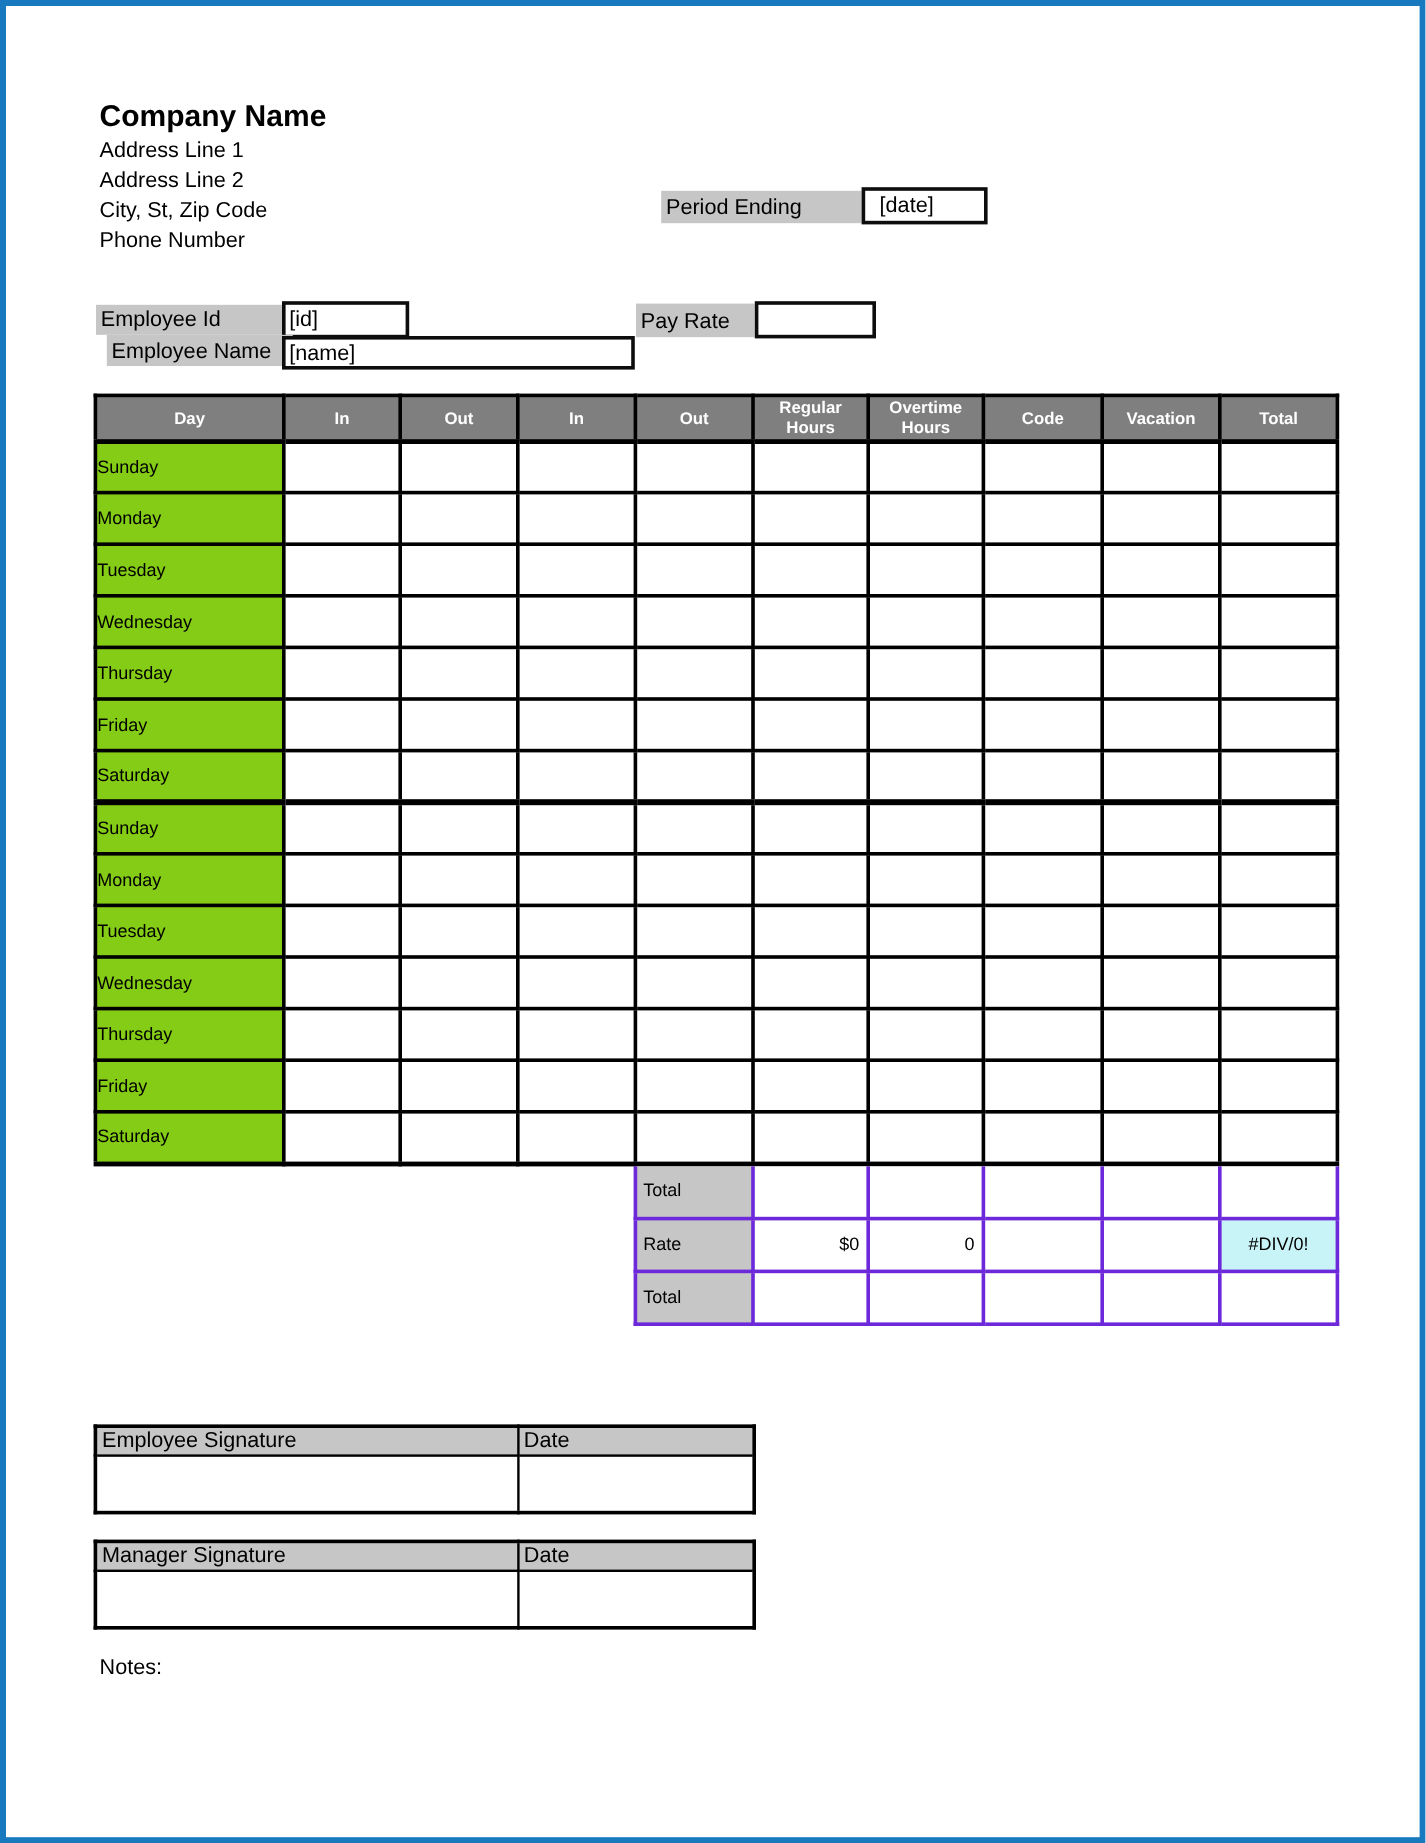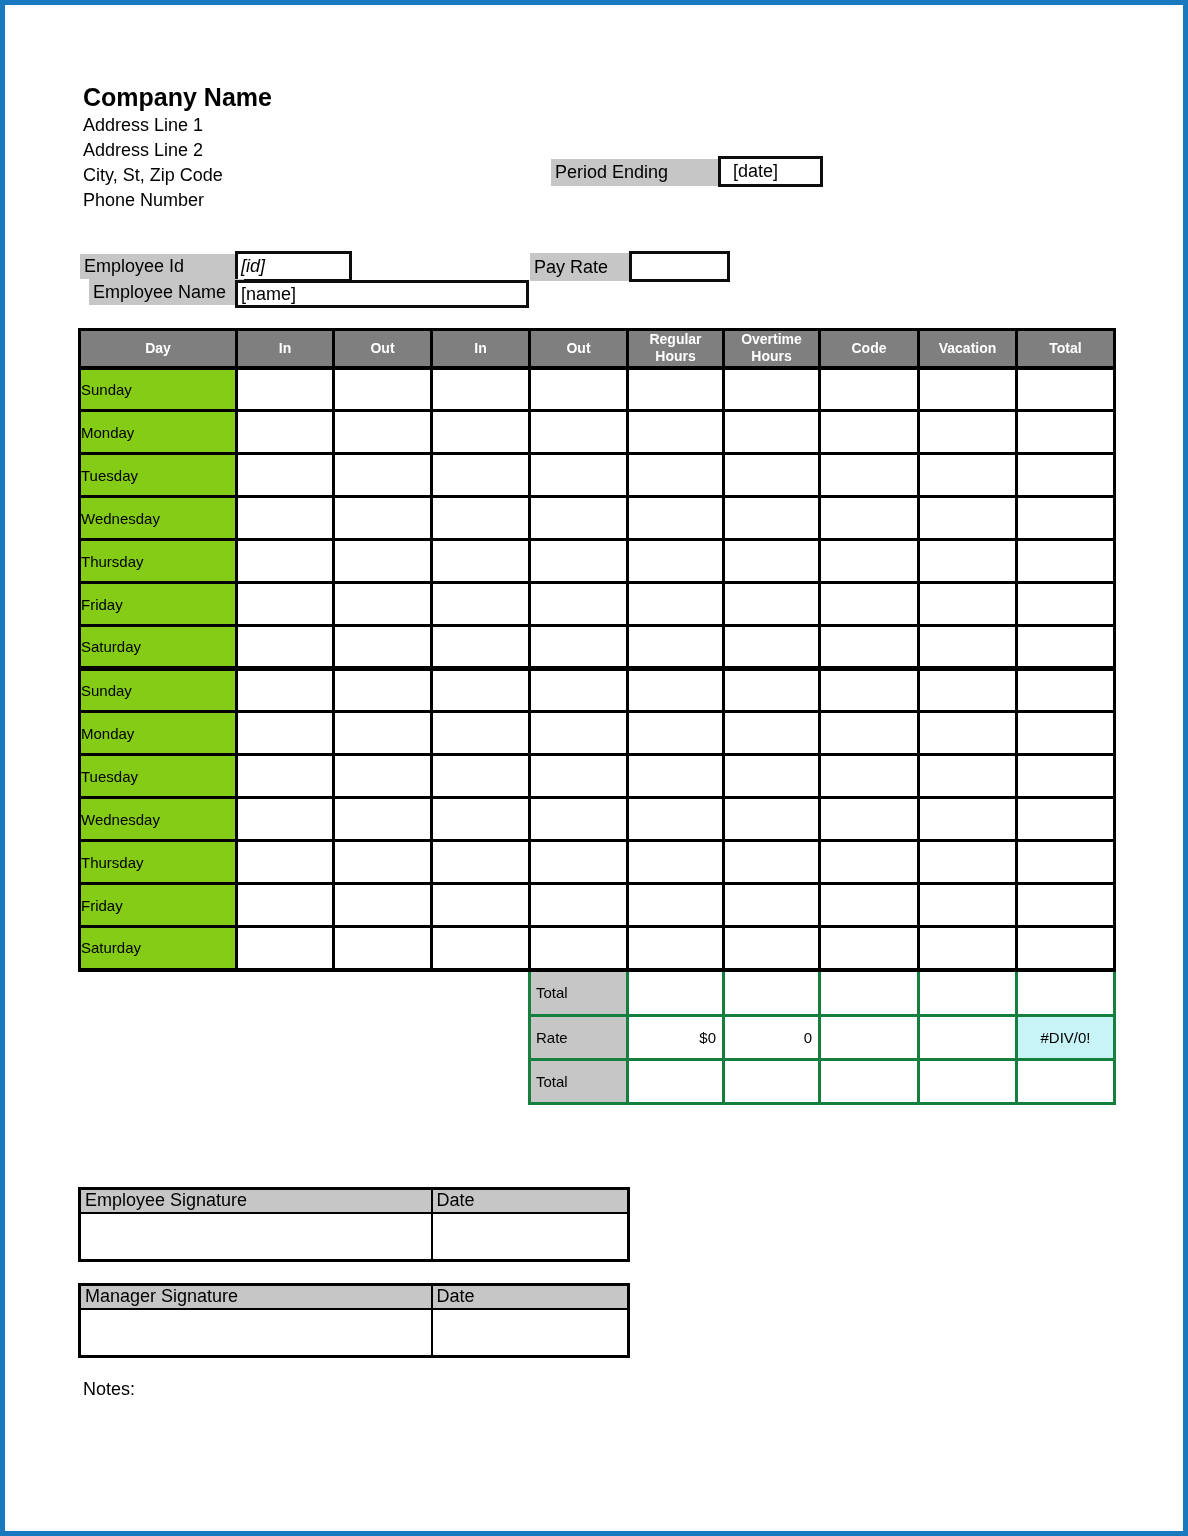--- a/index.html
+++ b/index.html
@@ -34,21 +34,21 @@
     background: #ffffff;
     border: 3px solid #0d0d0d;
     font-size: 18px;
     line-height: 25px;
     padding-left: 3px;
   }
 
   .period-label   { left: 529px; top: 154px; width: 196px; height: 27px; line-height: 27px; margin-left: 17px; }
   .date-box       { left: 713px; top: 151px; width: 105px; height: 31px; padding-left: 12px; }
   .empid-label    { left: 75px;  top: 249px; width: 155px; height: 25px; line-height: 25px; }
-  .empid-box      { left: 230px; top: 246px; width: 117px; height: 31px; font-style: italic; }
+  .empid-box      { left: 230px; top: 246px; width: 106px; height: 31px; }
   .empname-label  { left: 84px;  top: 274px; width: 155px; height: 26px; line-height: 26px; }
   .empname-box    { left: 230px; top: 275px; width: 294px; height: 28px; line-height: 22px; }
   .payrate-label  { left: 525px; top: 248px; width: 99px;  height: 28px; line-height: 28px; }
   .payrate-box    { left: 624px; top: 246px; width: 101px; height: 31px; }
 
   
   .tablewrap { position: absolute; left: 73px; top: 323px; width: 1035px; }
 
   table { border-collapse: collapse; table-layout: fixed; }
 
@@ -72,21 +72,21 @@
     font-size: 15px;
     text-align: left;
     vertical-align: middle;
   }
   .timesheet td.cell { background: #ffffff; }
   .timesheet tr.wkend td { border-bottom-width: 5px; }
   .timesheet { border-bottom-width: 4px; }
 
   
   .summary { width: 585px; margin-left: 450px; border: 3px solid #000; border-top: 0; }
-  .summary td { border: 3px solid #15803d; height: 44px; font-size: 15px; vertical-align: middle; background: #fff; }
+  .summary td { border: 3px solid #6d28d9; height: 44px; font-size: 15px; vertical-align: middle; background: #fff; }
   .summary td.slabel { background: #c6c6c6; text-align: left; padding-left: 5px; }
   .summary td.num { text-align: right; padding-right: 6px; }
   .summary td.err { background: #c9f4f7; text-align: center; }
   .summary tr:first-child td { border-top: 0; }
 
   
   .sig { position: absolute; left: 73px; width: 549px; border: 3px solid #000; }
   .sig th {
     background: #c6c6c6;
     font-size: 18px;

